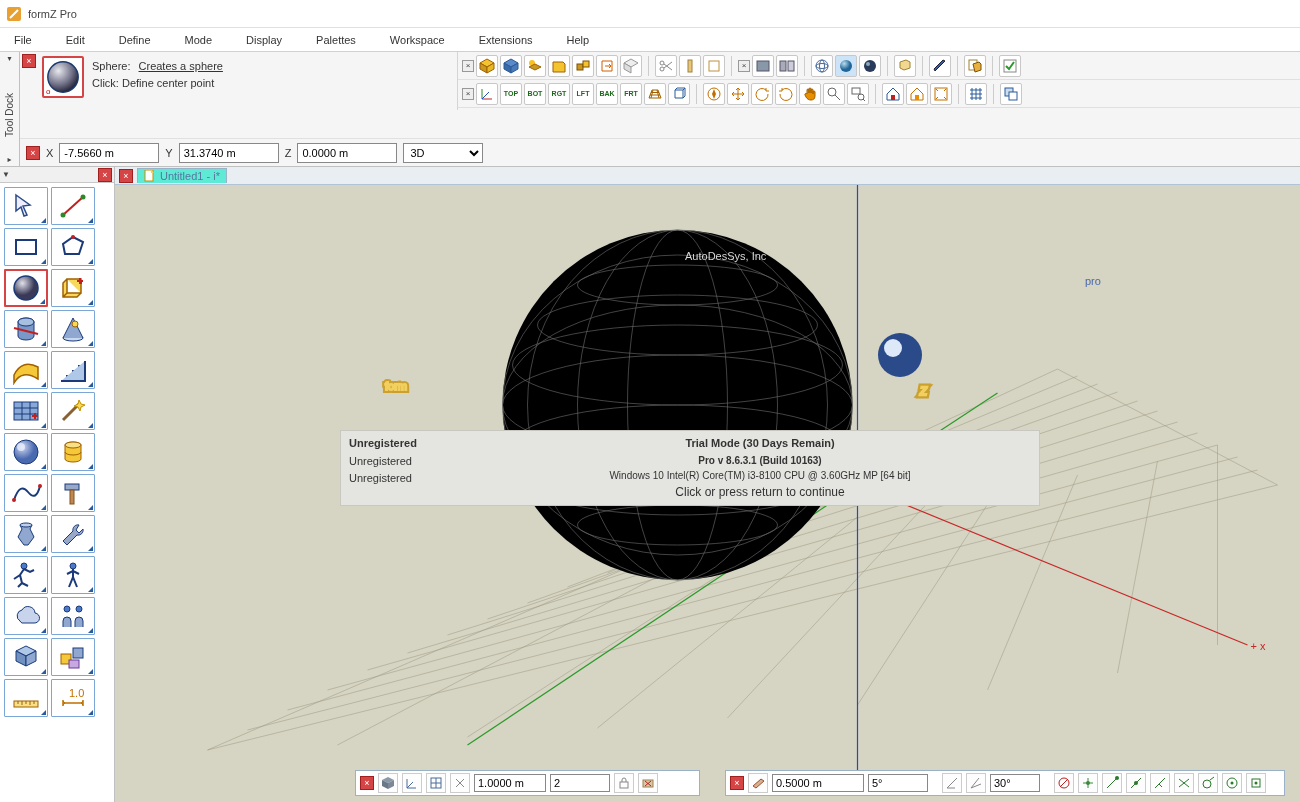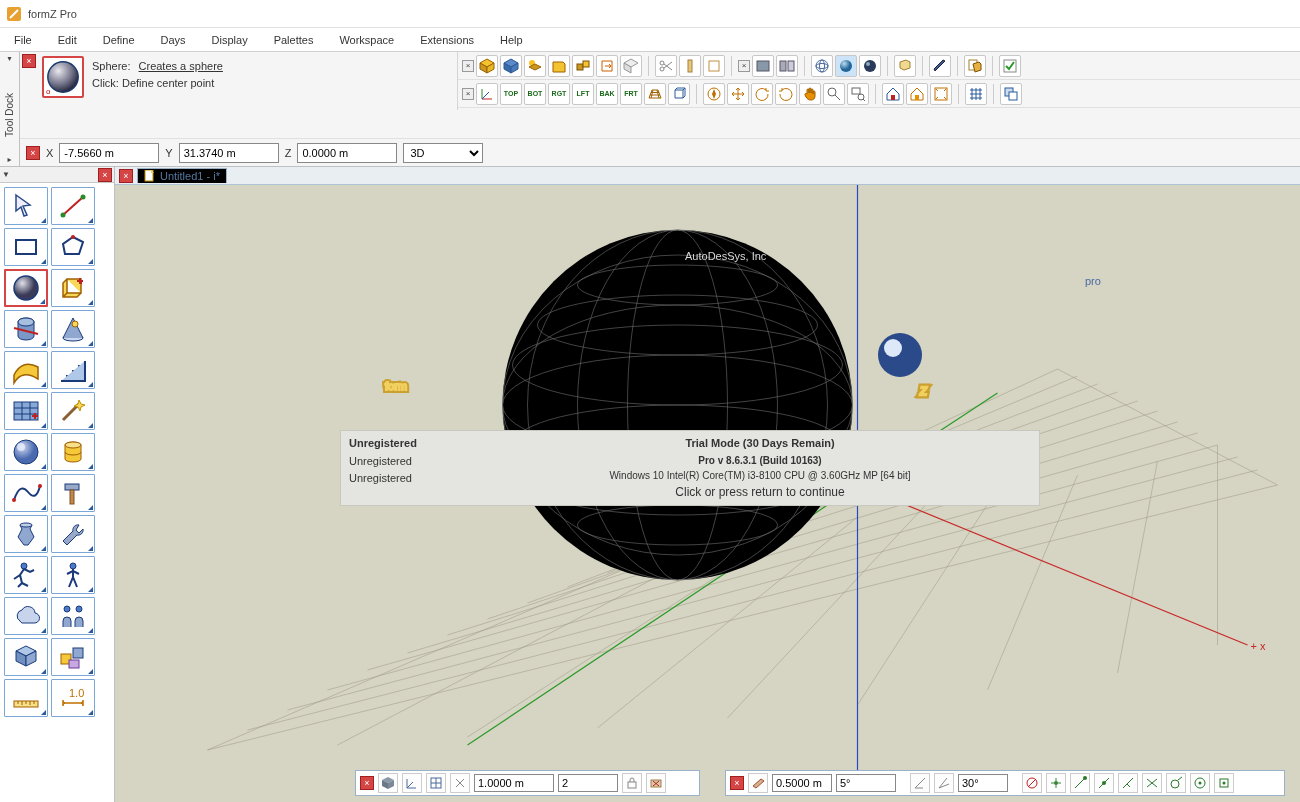--- a/index.html
+++ b/index.html
@@ -4,21 +4,21 @@
 <style>
   * { box-sizing: border-box; margin: 0; padding: 0; font-family: "Segoe UI", Tahoma, sans-serif; font-size: 11px; }
   body { width: 1300px; height: 802px; background: #f0f0f0; overflow: hidden; position: relative; }
 
   
   .titlebar { height: 28px; background: #fff; display: flex; align-items: center; padding-left: 6px; border-bottom: 1px solid #e0e0e0; }
   .titlebar .app-icon { width: 16px; height: 16px; margin-right: 6px; }
   .titlebar .title { color: #444; }
 
   
-  .menubar { height: 24px; background: #fff; display: flex; align-items: center; padding-left: 6px; border-bottom: 1px solid #d0d0d0; gap: 10px; }
+  .menubar { height: 24px; background: #fff; display: flex; align-items: center; padding-left: 6px; border-bottom: 1px solid #d0d0d0; gap: 18px; }
   .menubar .mitem { padding: 3px 8px; color: #333; cursor: default; }
 
   
   .upper-dock { height: 115px; display: flex; border-bottom: 1px solid #c0c0c0; background:#f5f5f5; }
   .tool-dock-label { width: 20px; background: #f5f5f5; border-right: 1px solid #c0c0c0; display: flex; flex-direction: column; align-items: center; }
   .tool-dock-label .chev { font-size: 8px; color:#444; margin-top:2px;}
   .tool-dock-label .vtext { writing-mode: vertical-rl; transform: rotate(180deg); font-size: 10px; color: #444; margin-top:30px; }
   .tool-dock-label .arrow-down { font-size: 8px; color:#444; margin-top:auto; margin-bottom:2px;}
 
   .dock-col { display: flex; flex-direction: column; }
@@ -54,21 +54,21 @@
   .left-palette { flex:1; overflow:hidden; padding:4px; }
   .tool-grid { display:grid; grid-template-columns: 44px 44px; gap:3px; }
   .tool-cell { width:44px; height:38px; border:1px solid #7aa6d8; background:#fff; display:flex; align-items:center; justify-content:center; position:relative; cursor:pointer; border-radius:1px;}
   .tool-cell.sel { border:2px solid #d64545; }
   .tool-cell svg { width:32px; height:30px; }
   .corner-mark { position:absolute; right:1px; bottom:1px; width:0; height:0; border-left:5px solid transparent; border-bottom:5px solid #2a5b9c; }
 
   
   .viewport-col { flex:1; display:flex; flex-direction:column; }
   .doc-tabbar { height:18px; background:#e9eef3; border-bottom:1px solid #b0c4d8; display:flex; align-items:center; padding-left:4px; gap:4px;}
-  .doc-tab { display:flex; align-items:center; gap:4px; padding:1px 6px; background:#000000; border:1px solid #9ab2c8; border-bottom:none; color:#5578a0; }
+  .doc-tab { display:flex; align-items:center; gap:4px; padding:1px 6px; background:#5eead4; border:1px solid #9ab2c8; border-bottom:none; color:#5578a0; }
   .doc-tab .ficon { width:12px; height:12px; }
 
   .viewport { flex:1; position:relative; background:#d6d4c2; overflow:hidden; }
 
   
   .gridsvg { position:absolute; left:0; top:0; width:100%; height:100%; }
 
   
   .splash-logo { position:absolute; left:200px; top:25px; width:900px; height:230px; pointer-events:none; }
   .splash-info { position:absolute; left:225px; top:245px; width:700px; background:#e4e4e0; border:1px solid #c8c8c0; display:flex; padding:4px 8px; font-size:11px; color:#333; }
@@ -92,21 +92,21 @@
       <rect x="1" y="1" width="14" height="14" rx="2" fill="#e8a030"></rect>
       <path d="M4 12 L12 4" stroke="#fff" stroke-width="2"></path>
     </svg>
   <span class="title">formZ Pro</span>
 </div>
 
 <div class="menubar">
   <span class="mitem">File</span>
   <span class="mitem">Edit</span>
   <span class="mitem">Define</span>
-  <span class="mitem">Days</span>
+  <span class="mitem">Mode</span>
   <span class="mitem">Display</span>
   <span class="mitem">Palettes</span>
   <span class="mitem">Workspace</span>
   <span class="mitem">Extensions</span>
   <span class="mitem">Help</span>
 </div>
 
 <div class="upper-dock">
   <div class="tool-dock-label">
     <span class="chev">▾</span>
@@ -711,21 +711,21 @@
             <svg viewBox="0 0 14 14">
               <rect x="2" y="2" width="10" height="10" fill="none" stroke="#4a6a9a"></rect>
               <path d="M2 7h10M7 2v10" stroke="#4a6a9a"></path>
             </svg>
           </span>
         <span class="bbtn">
             <svg viewBox="0 0 14 14">
               <path d="M3 3l8 8M11 3l-8 8" stroke="#888"></path>
             </svg>
           </span>
-        <input style="width: 80px;" value="1.0000 m">
+        <input style="width: 72px;" value="1.0000 m">
         <input style="width: 60px;" value="2">
         <span class="bbtn">
             <svg viewBox="0 0 14 14">
               <rect x="3" y="6" width="8" height="6" fill="none" stroke="#888"></rect>
               <path d="M5 6V4a2 2 0 0 1 4 0v2" fill="none" stroke="#888"></path>
             </svg>
           </span>
         <span class="bbtn">
             <svg viewBox="0 0 14 14">
               <rect x="2" y="4" width="10" height="7" fill="#d8c8a8" stroke="#a08050"></rect>
@@ -734,21 +734,21 @@
           </span>
       </div>
 
       <div class="bottombar" style="left:610px; width:560px;">
         <span class="close-x">×</span>
         <span class="bbtn">
             <svg viewBox="0 0 14 14">
               <path d="M2 10 10 3 13 5 5 12Z" fill="#d8b090" stroke="#a05030"></path>
             </svg>
           </span>
-        <input style="width: 60px;" value="0.5000 m">
+        <input style="width: 92px;" value="0.5000 m">
         <input style="width: 60px;" value="5°">
         <span style="width:6px"></span>
         <span class="bbtn">
             <svg viewBox="0 0 14 14">
               <path d="M2 12 12 2M2 12h8" stroke="#888" fill="none"></path>
             </svg>
           </span>
         <span class="bbtn">
             <svg viewBox="0 0 14 14">
               <path d="M2 12 10 2M2 12 12 8" stroke="#888" fill="none"></path>

